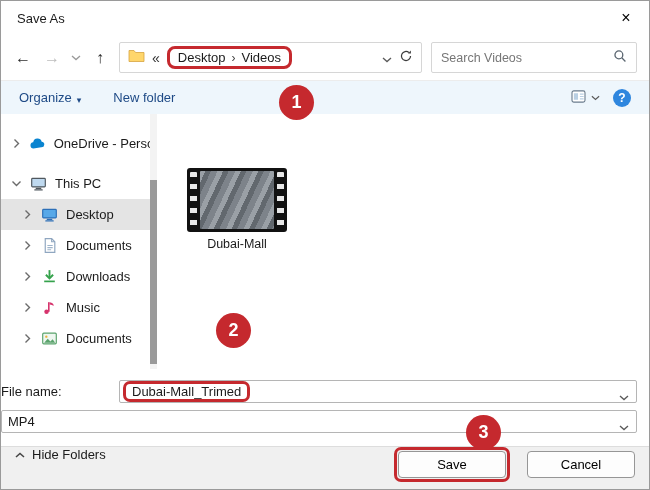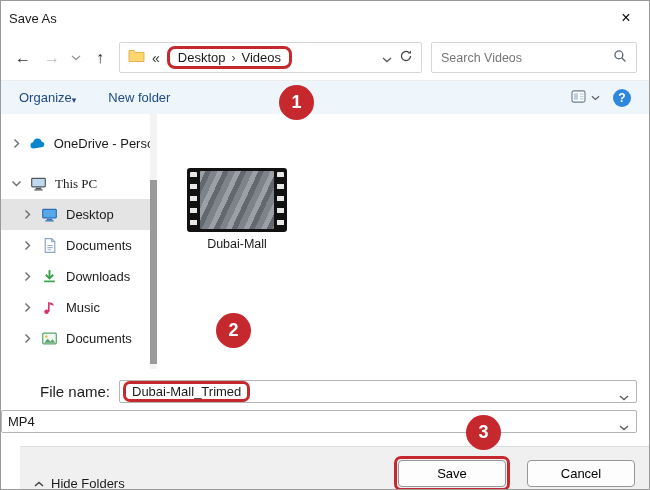--- a/index.html
+++ b/index.html
@@ -3,21 +3,21 @@
 <meta charset="utf-8">
 <style>
   * { box-sizing: border-box; }
   body { margin: 0; background: #e9e9e9; font-family: "Liberation Sans", "DejaVu Sans", sans-serif; }
   .win {
     position: relative; width: 650px; height: 490px; background: #fff;
     border: 1px solid #9a9a9a; overflow: hidden; color: #1b1b1b;
   }
 
   
-  .titlebar { height: 34px; display: flex; align-items: center; padding-left: 8px; font-size: 13px; }
+  .titlebar { height: 34px; display: flex; align-items: center; padding-left: 16px; font-size: 13px; }
   .closebtn { margin-left: auto; width: 46px; height: 34px; border: none; background: transparent;
     font-size: 16px; display: flex; align-items: center; justify-content: center; font-family: inherit; }
 
   
   .navbar { height: 46px; display: flex; align-items: center; gap: 9px; padding: 0 12px;
     border-bottom: 1px solid #ececec; }
   .navbtn { font-size: 16px; color: #2b2b2b; width: 20px; text-align: center; line-height: 1; }
   .navbtn.dis { color: #bdbdbd; }
   .navchev { display: flex; align-items: center; }
   .addr { flex: 1; height: 31px; border: 1px solid #d6d6d6; border-radius: 2px; display: flex;
@@ -26,62 +26,62 @@
   .overflow { font-size: 14px; color: #333; }
   .redbox { display: inline-flex; align-items: center; gap: 6px; border: 3px solid #c5292e;
     border-radius: 8px; padding: 1px 8px; font-size: 13px; white-space: nowrap; }
   .crumbsep { color: #444; font-size: 12px; }
   .search { width: 206px; height: 31px; border: 1px solid #d6d6d6; border-radius: 2px; display: flex;
     align-items: center; justify-content: space-between; padding: 0 9px; font-size: 12.5px; color: #767676; }
 
   
   .cmdbar { height: 33px; background: #eef6fc; display: flex; align-items: center; padding: 0 18px;
     font-size: 13px; color: #1e4a86; gap: 32px; }
-  .cmd { display: inline-flex; align-items: flex-end; }
+  .cmd { display: inline-flex; align-items: flex-end; gap: 5px; }
   .caret { font-size: 9px; color: #1e4a86; }
   .cmdright { margin-left: auto; display: flex; align-items: center; gap: 13px; }
   .viewsbtn { display: inline-flex; align-items: center; gap: 5px; }
   .helpbtn { width: 18px; height: 18px; border-radius: 50%; background: #2e86de; color: #fff;
     font-weight: 700; font-size: 12px; display: flex; align-items: center; justify-content: center; }
 
   
   .content { height: 255px; display: flex; }
   .sidebar { width: 149px; padding-top: 14px; font-size: 13px; }
   .srow { height: 31px; display: flex; align-items: center; gap: 7px; padding-left: 10px; }
   .srow.child { padding-left: 21px; }
   .srow.sel { background: #e4e4e4; }
-  .srow.grp { margin-top: 9px; font-family: Liberation Serif, serif; }
+  .srow.grp { margin-top: 9px; }
   .schev { width: 11px; display: flex; justify-content: center; align-items: center; }
   .sicon { width: 19px; display: flex; justify-content: center; align-items: center; }
   .slabel { white-space: nowrap; overflow: hidden; }
   .vscroll { width: 7px; background: #f3f3f3; position: relative; }
   .vthumb { position: absolute; left: 0; width: 100%; top: 26%; height: 72%; background: #9a9a9a; }
   .files { flex: 1; position: relative; background: #fff; }
   .fileitem { position: absolute; left: 28px; top: 54px; width: 104px; text-align: center; }
   .filmstrip { width: 100px; height: 64px; background: #111; border-radius: 3px; display: flex;
     gap: 3px; padding: 3px; margin: 0 auto; }
   .sprocket { width: 7px; border-radius: 1px; margin: 1px 0;
     background-image: repeating-linear-gradient(to bottom, #e8e8e8 0 5px, #111 5px 12px); }
   .frame { flex: 1; border-radius: 1px;
     background: repeating-linear-gradient(115deg, #9aa0a6 0 5px, #62686e 5px 10px, #7d838a 10px 16px); }
   .filelabel { margin-top: 5px; font-size: 12.5px; }
 
   
   .fields { height: 77px; padding-top: 9px; background: #fff; }
   .frow { display: flex; align-items: center; height: 26px; margin: 0 12px 4px 0; }
-  .flabel { width: 118px; text-align: right; padding-right: 9px; font-size: 15px; }
+  .flabel { width: 118px; text-align: left; padding-right: 9px; font-size: 13px; }
   .finput { flex: 1; height: 23px; border: 1px solid #b5b5b5; border-radius: 2px; display: flex;
     align-items: center; padding: 0 6px; position: relative; font-size: 13px; background: #fff; }
   .redbox-inline { border: 3px solid #c5292e; border-radius: 7px; padding: 0 6px; display: inline-flex;
     align-items: center; height: 21px; margin-left: -3px; white-space: nowrap; }
   .fchev { position: absolute; right: 7px; top: 8px; }
 
   
   .footer { height: 45px; background: #f0f0f0; border-top: 1px solid #dddddd; display: flex;
-    align-items: flex-end; padding: 0 14px; font-size: 13px; margin-left: 19px; }
+    align-items: flex-start; padding: 0 14px; font-size: 13px; }
   .hidef { display: flex; align-items: center; gap: 7px; }
   .fbtns { margin-left: auto; display: flex; align-items: center; gap: 17px; }
   .btn { width: 108px; height: 27px; background: #fdfdfd; border: 1px solid #969696; border-radius: 4px;
     font-size: 13px; font-family: inherit; }
   .redwrap { border: 3px solid #c5292e; border-radius: 7px; padding: 1px; display: inline-flex; }
 
   
   .badge { position: absolute; width: 35px; height: 35px; border-radius: 50%; background: #c5292e;
     color: #fff; font-size: 18px; font-weight: 700; display: flex; align-items: center;
     justify-content: center; z-index: 5; }

